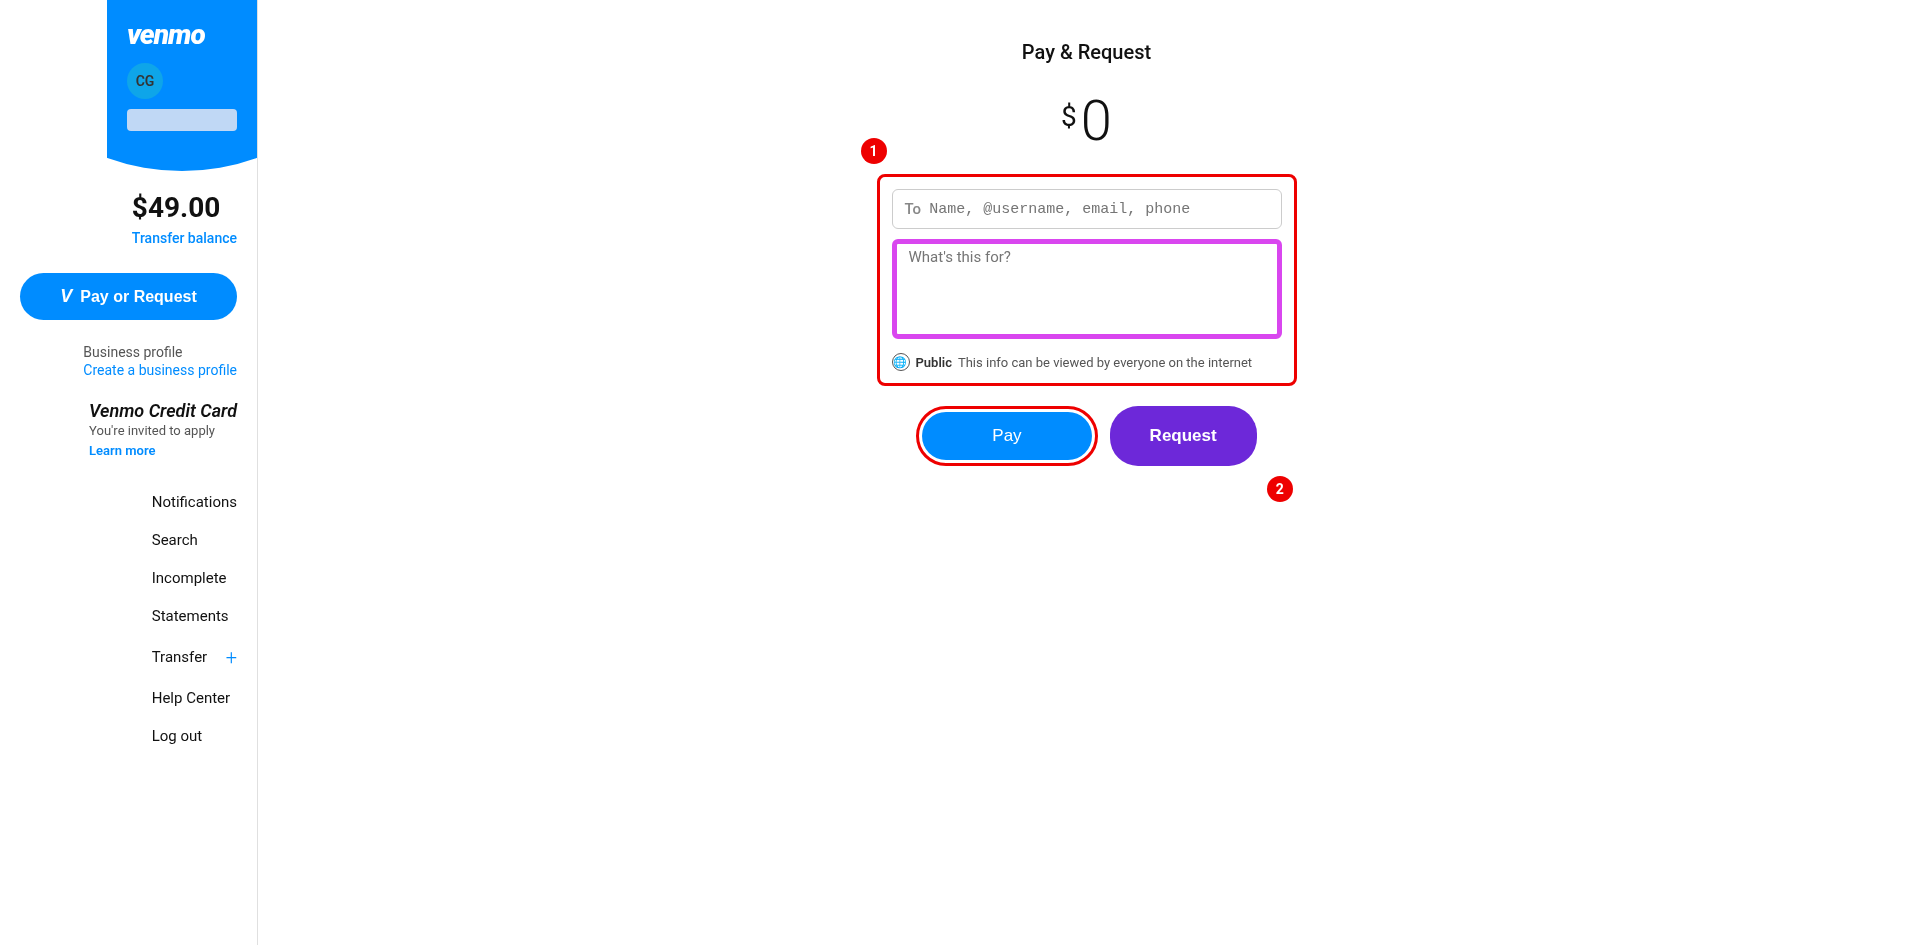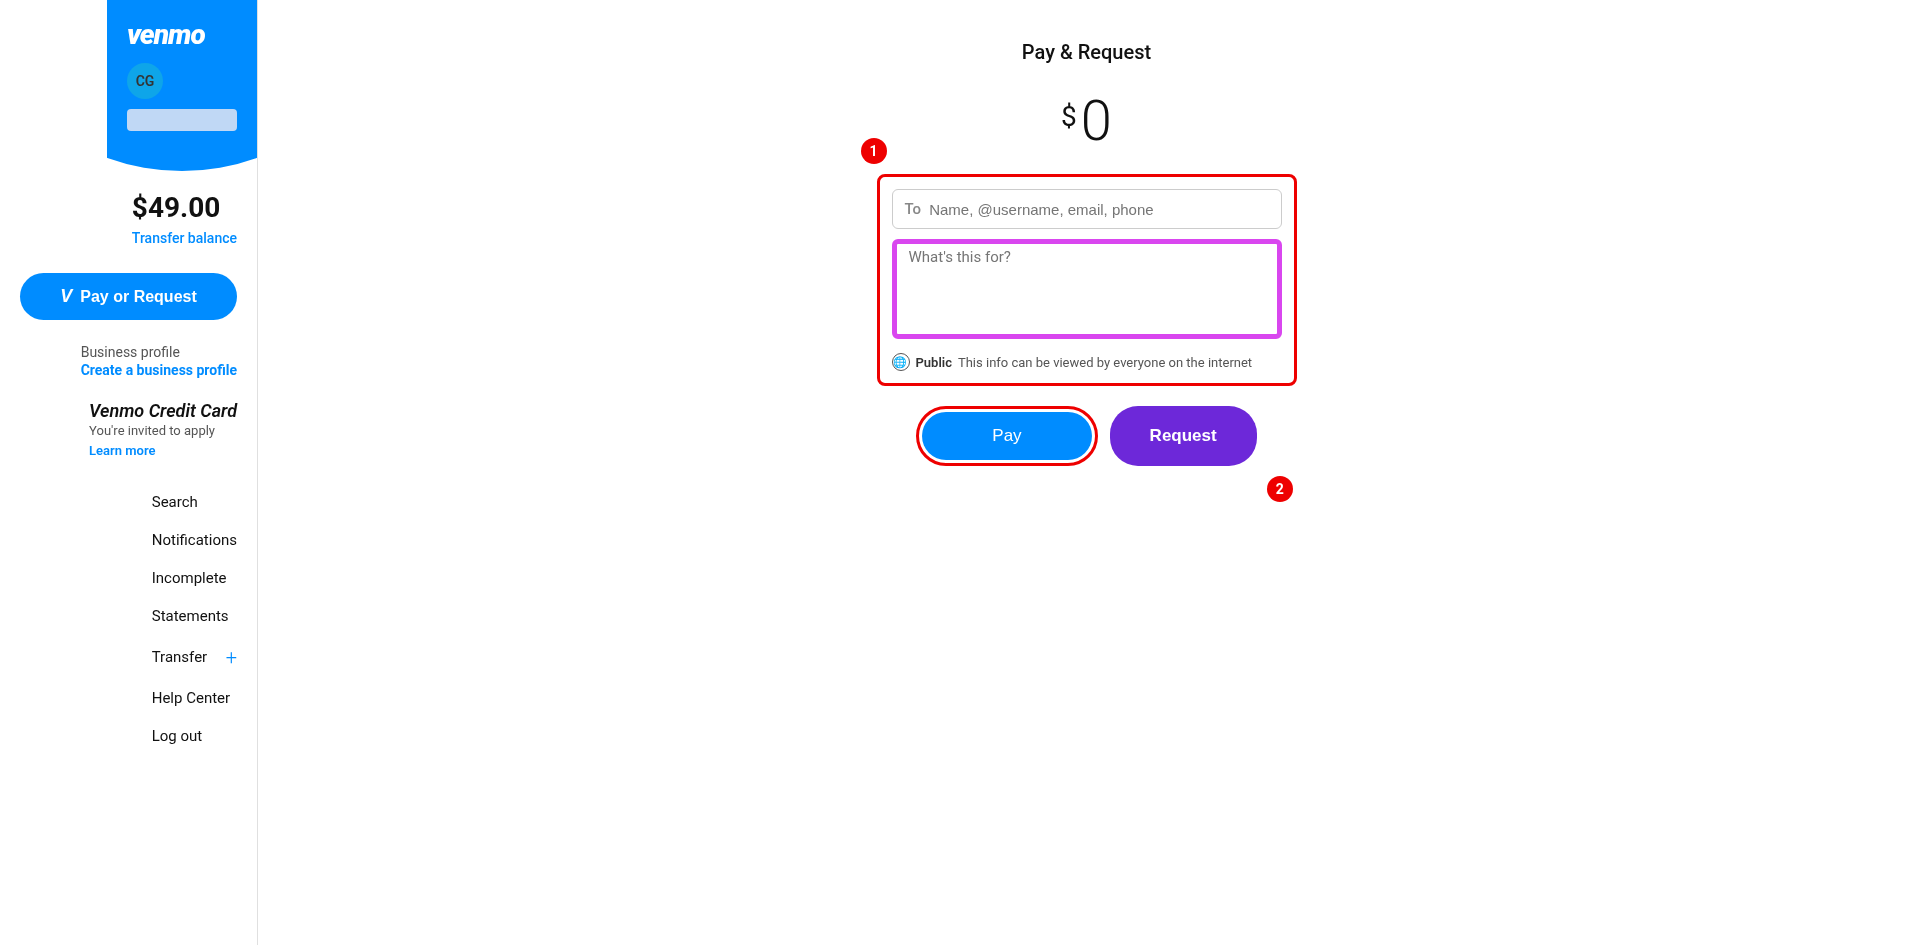--- a/index.html
+++ b/index.html
@@ -108,21 +108,21 @@
 
     .sidebar-label {
       font-size: 14px;
       color: #555;
       margin-bottom: 2px;
     }
 
     .sidebar-link {
       font-size: 14px;
       color: #008CFF;
-      font-weight: 700;
+      font-weight: 400;
       cursor: pointer;
       text-decoration: none;
       display: block;
     }
 
     .sidebar-credit-section {
       padding: 16px 20px;
     }
 
     .credit-title {
@@ -248,20 +248,21 @@
       font-weight: 500;
     }
 
     .to-input {
       border: none;
       outline: none;
       font-size: 15px;
       color: #888;
       flex: 1;
       background: transparent;
+      font-family: Liberation Mono, monospace;
     }
 
     .what-for-textarea {
       border: 5px solid #d946ef;
       border-radius: 6px;
       width: 100%;
       padding: 4px 12px;
       font-size: 15px;
       color: #888;
       resize: none;
@@ -360,24 +361,24 @@
     </div>
 
     <div class="sidebar-credit-section">
       <div class="credit-title">Venmo Credit Card</div>
       <div class="credit-subtitle">You're invited to apply</div>
       <a class="credit-link">Learn more</a>
     </div>
 
     <nav class="sidebar-nav">
       <div class="sidebar-nav-item">
+        <span>Notifications</span>
+      </div>
+      <div class="sidebar-nav-item">
         <span>Search</span>
-      </div>
-      <div class="sidebar-nav-item">
-        <span>Notifications</span>
       </div>
       <div class="sidebar-nav-item">
         <span>Incomplete</span>
       </div>
       <div class="sidebar-nav-item">
         <span>Statements</span>
       </div>
       <div class="sidebar-nav-item">
         <span>Transfer</span>
         <span class="plus-icon">+</span>

